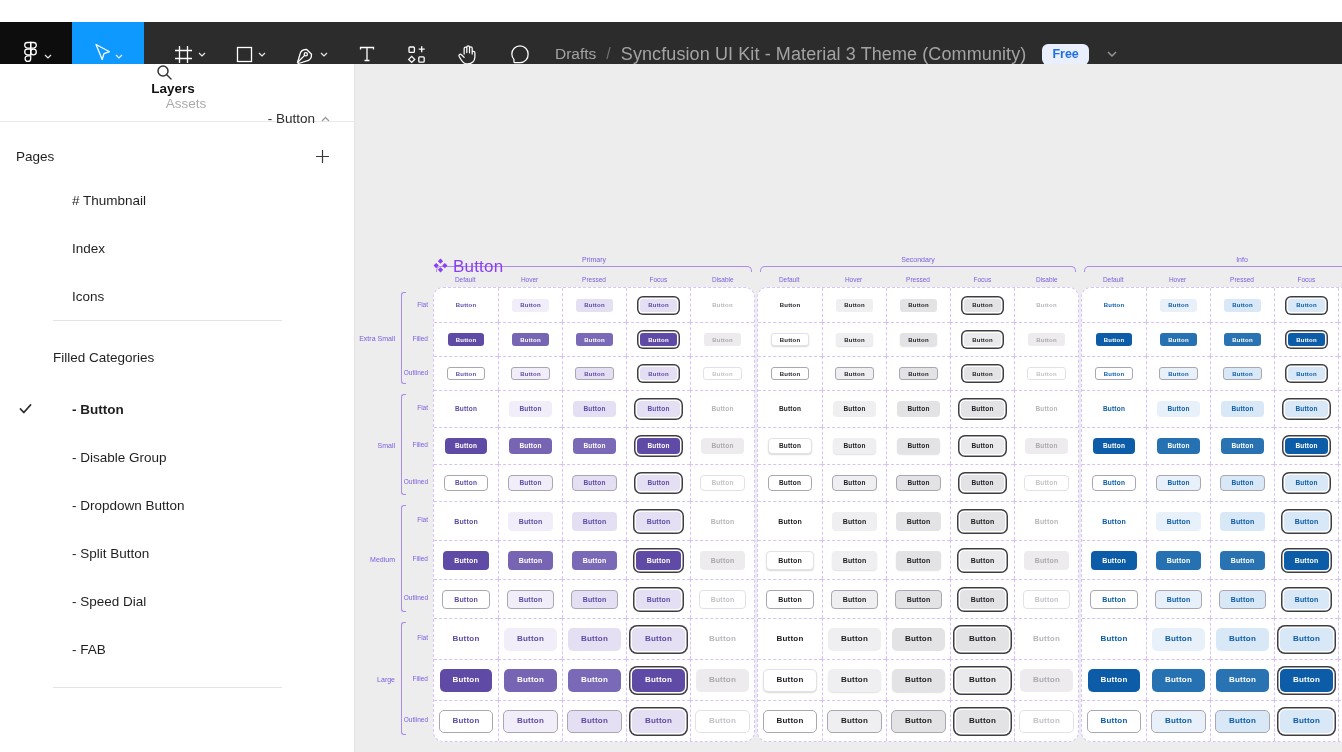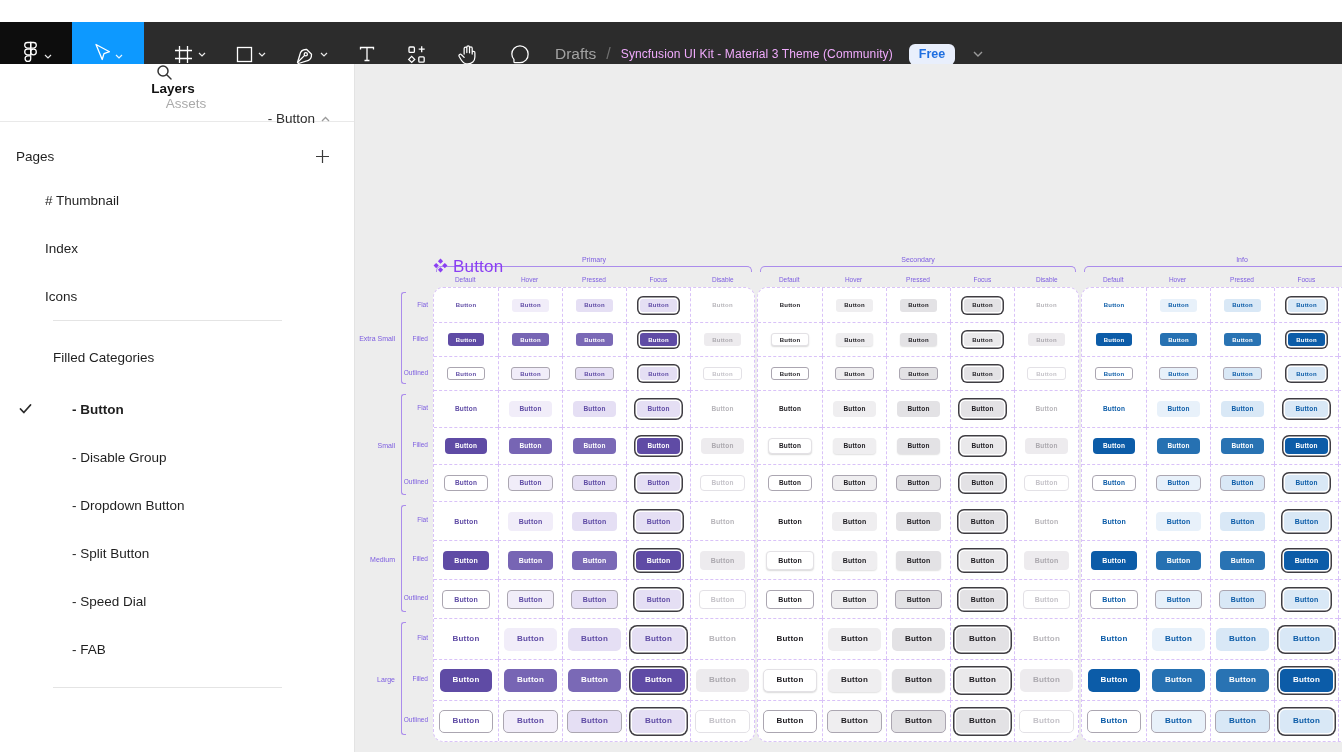--- a/index.html
+++ b/index.html
@@ -8,35 +8,35 @@
   
   .toolbar { position:absolute; left:0; top:0; width:1342px; height:64px; background:var(--toolbar-bg); display:flex; align-items:center;margin-top:22px; }
   .logo-block { width:72px; height:64px; background:var(--toolbar-logo-bg); display:flex; align-items:center; justify-content:center; gap:4px; flex:none; }
   .tool-block-selected { width:72px; height:64px; background:var(--tool-selected); display:flex; align-items:center; justify-content:center; gap:5px; flex:none; }
   .tool-slot { display:flex; align-items:center; gap:4px; margin-left:29px; flex:none; }
   .tool-slot svg { display:block; }
   .chev { opacity:.9; }
   .crumbs { display:flex; align-items:center; margin-left:24px; white-space:nowrap; }
   .crumb-drafts { color:#a3a3a3; font-size:15.5px; }
   .crumb-sep { color:#6f6f6f; font-size:16px; margin:0 10px; }
-  .doc-title { color:#f0abfc; font-size:12px; font-weight:500; letter-spacing:.1px; }
+  .doc-title { color:#a3a3a3; font-size:18px; font-weight:500; letter-spacing:.1px; }
   .plan-badge { margin-left:16px; background:var(--free-badge-bg); color:var(--free-badge-text); font-size:12.5px; font-weight:600; padding:3px 10px 4px; border-radius:6px; }
   .title-chevron { margin-left:18px; display:flex; }
 
   
   .sidebar { position:absolute; left:0; top:64px; width:355px; height:688px; background:#fff; border-right:1px solid #e3e3e3; font-size:13.5px; color:#2c2c2c; }
   .sb-header { height:58px; display:flex; align-items:center; border-bottom:1px solid #e9e9e9; padding:0 24px 0 16px;flex-direction:column; }
   .sb-search { display:flex; margin-right:18px; }
   .sb-tab { font-size:13.5px; }
   .sb-tab.active { font-weight:700; color:#121212; }
   .sb-tab.inactive { color:#aaaaaa; margin-left:26px; }
   .sb-page-dd { margin-left:auto; display:flex; align-items:center; gap:6px; color:#2d2d2d; }
   .sb-row-pages { margin-top:14px; height:40px; display:flex; align-items:center; padding:0 24px 0 16px; font-weight:500; color:#1f1f1f; }
   .sb-plus { margin-left:auto; display:flex; cursor:default; }
-  .sb-item { height:48px; display:flex; align-items:center; padding-left:45px; color:#1f1f1f; position:relative; }
+  .sb-item { height:48px; display:flex; align-items:center; padding-left:72px; color:#1f1f1f; position:relative; }
   .sb-item.cat { padding-left:72px; }
   .sb-item.selected { font-weight:700; }
   .sb-check { position:absolute; left:19px; top:50%; transform:translateY(-50%); display:flex; }
   .sb-divider { border:none; border-top:1px solid #e4e4e4; margin-left:53px; width:229px; }
   .sb-cat-header { margin-top:16px; height:40px; display:flex; align-items:center; padding-left:53px; color:#1f1f1f; font-weight:500; }
 
   
   .canvas { position:absolute; left:355px; top:64px; width:987px; height:688px; background:var(--canvas-bg); overflow:hidden; }
   .board { position:absolute; left:0; top:192px; }
   .board-header { display:flex; gap:2px; margin-left:78px; }

